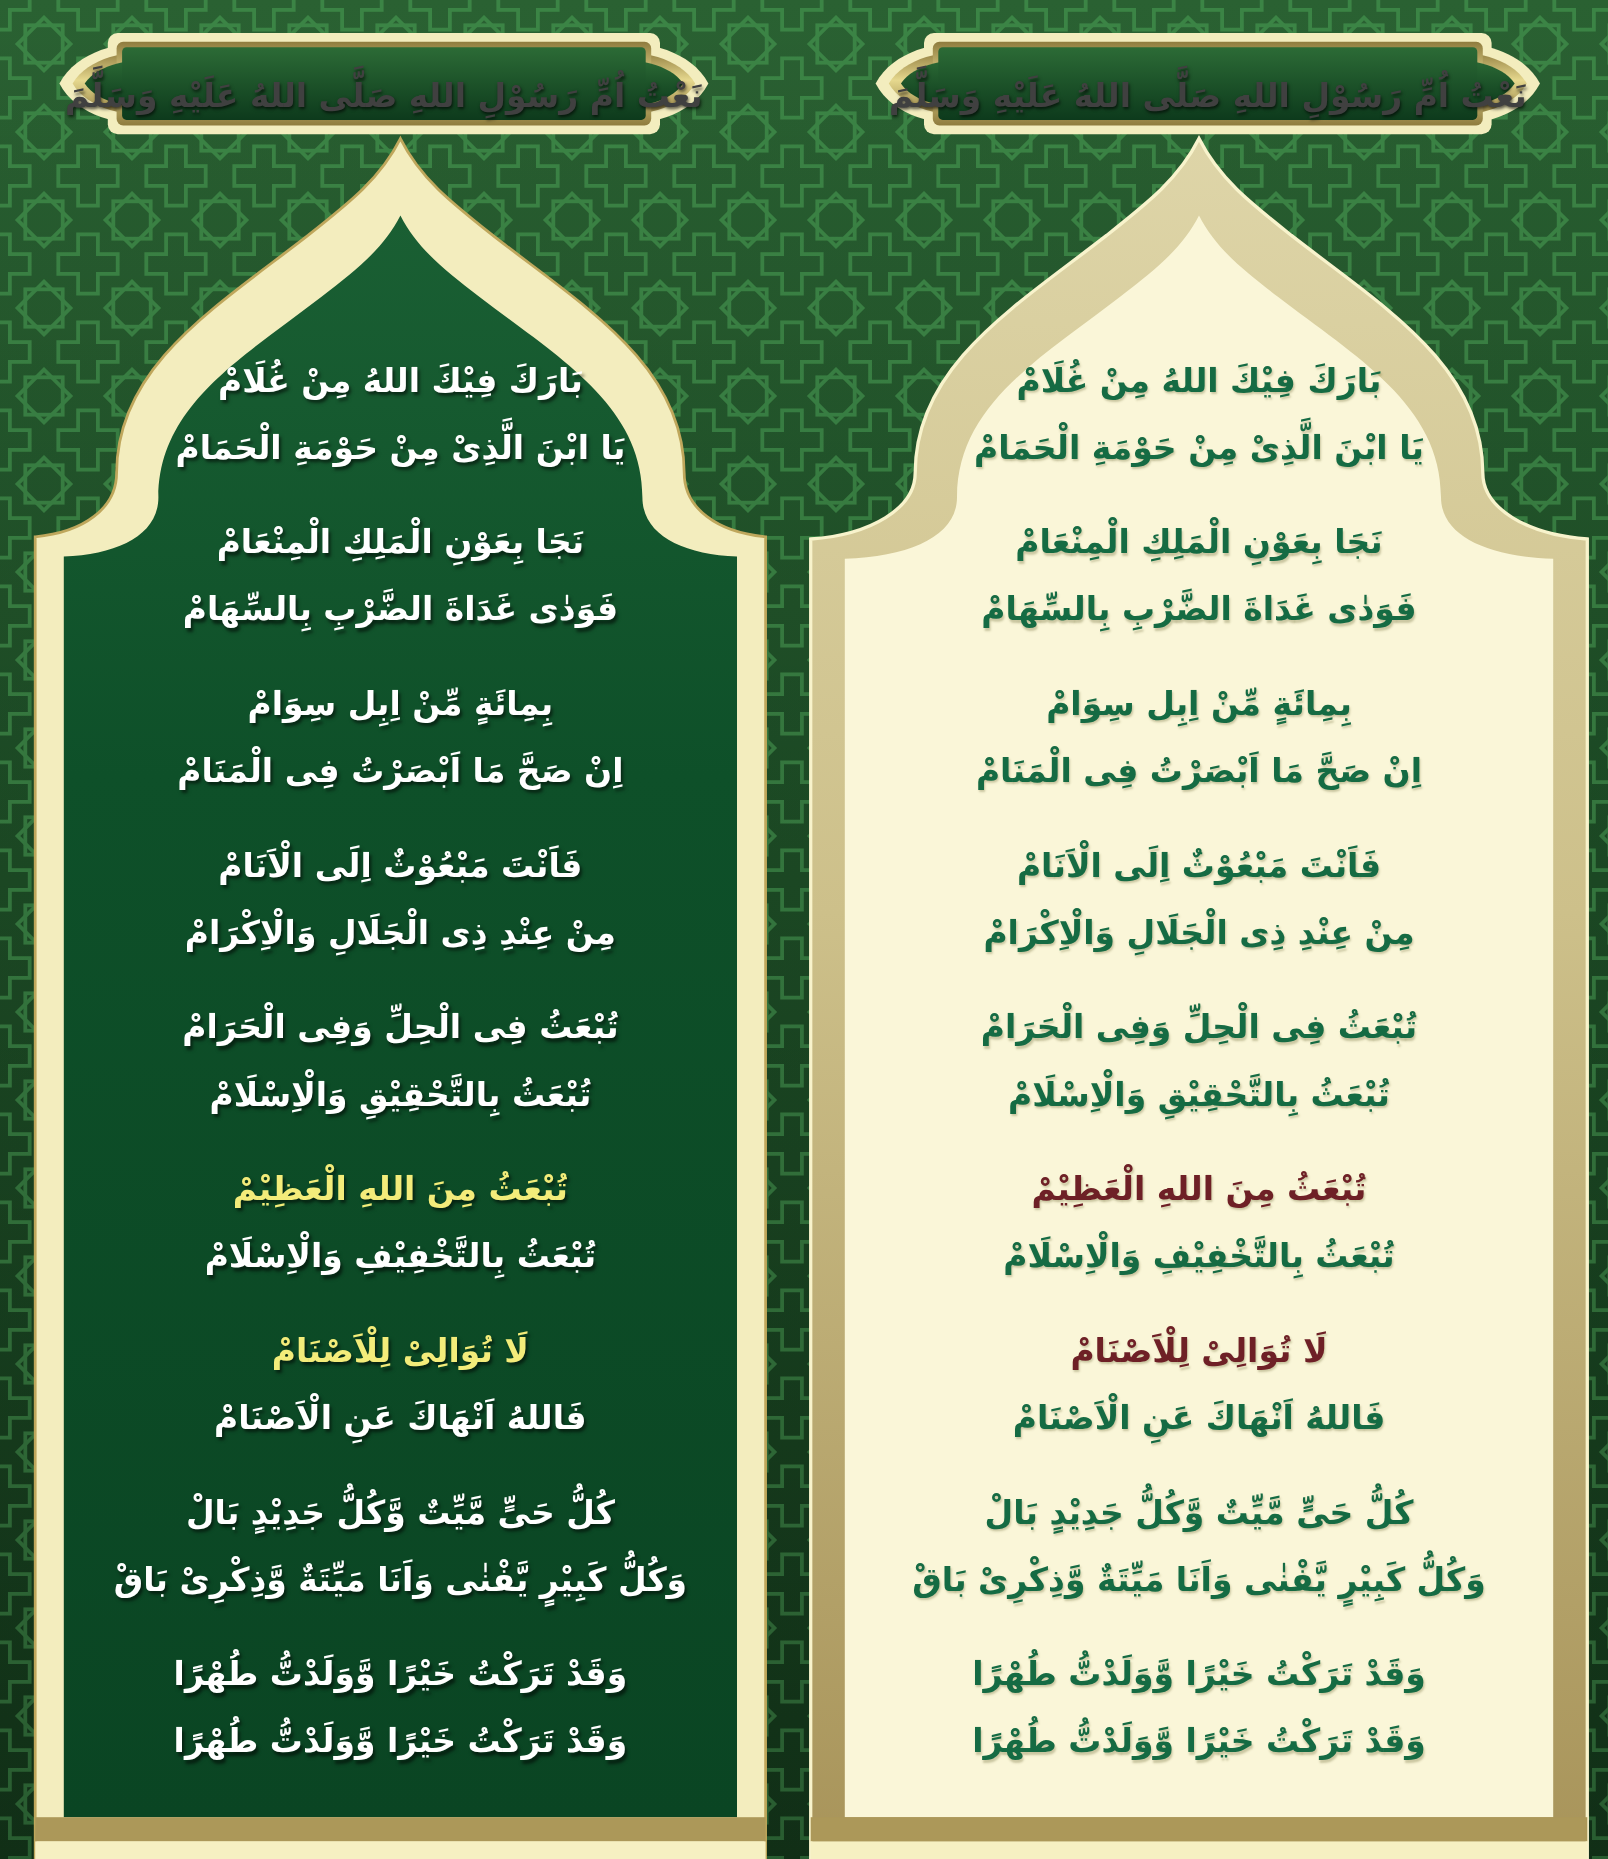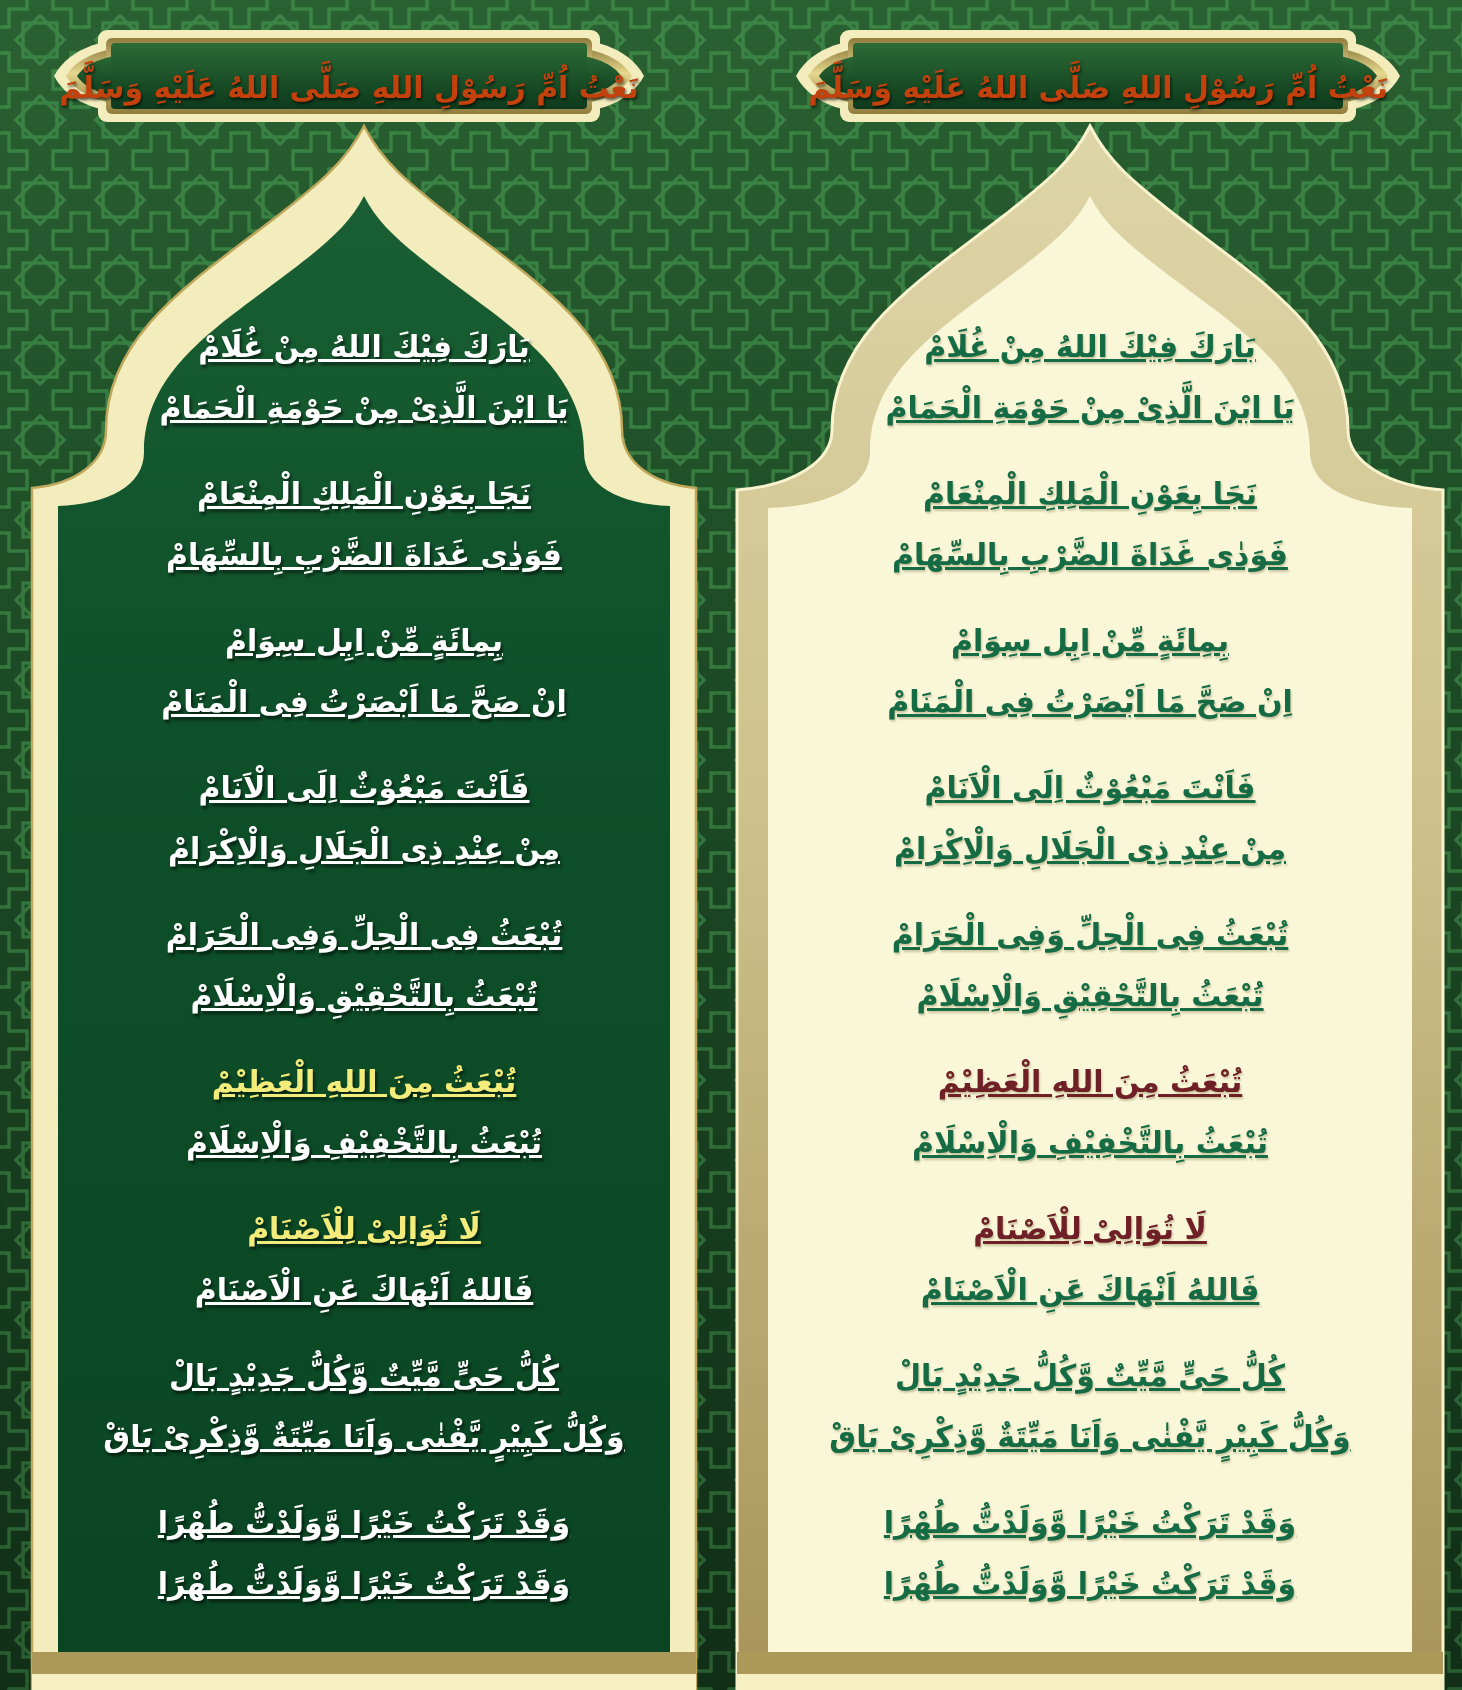--- a/index.html
+++ b/index.html
@@ -6,33 +6,32 @@
   body{
     width:1462px;height:1690px;position:relative;overflow:hidden;
     background:linear-gradient(180deg,#2a6132 0%,#1f5128 40%,#17411f 100%);
     font-family:"DejaVu Sans",sans-serif;
   }
   svg.layer{position:absolute;top:0;left:0;}
   .banner-title{
     position:absolute;height:116px;display:flex;align-items:center;justify-content:center;
     direction:rtl;white-space:nowrap;
     font:bold 30px/92px "DejaVu Sans",sans-serif;
-    color:#c2410c;text-shadow:1px 2px 3px rgba(0,0,0,.65);
+    color:#404040;text-shadow:1px 2px 3px rgba(0,0,0,.65);
   }
   .banner-title.left{left:98px;top:30px;width:502px;}
   .banner-title.right{left:840px;top:30px;width:516px;}
   .poem{
     position:absolute;top:316px;direction:rtl;text-align:center;
   }
   .poem.left{left:58px;width:612px;}
   .poem.right{left:768px;width:644px;}
   .couplet{margin-bottom:25px;}
   .line{
     font:bold 30px/61px "DejaVu Sans",sans-serif;
-    text-decoration:underline;
   }
   .poem.left .line{color:#ffffff;text-shadow:2px 3px 3px rgba(0,0,0,.55);}
   .poem.left .line.accent{color:#f3ec7a;}
   .poem.right .line{color:#156b43;text-shadow:1px 2px 2px rgba(90,85,30,.30);}
   .poem.right .line.accent{color:#6e2026;}
 </style>
 </head>
 <body>
 
 <svg class="layer" width="1462" height="1690" aria-hidden="true">

